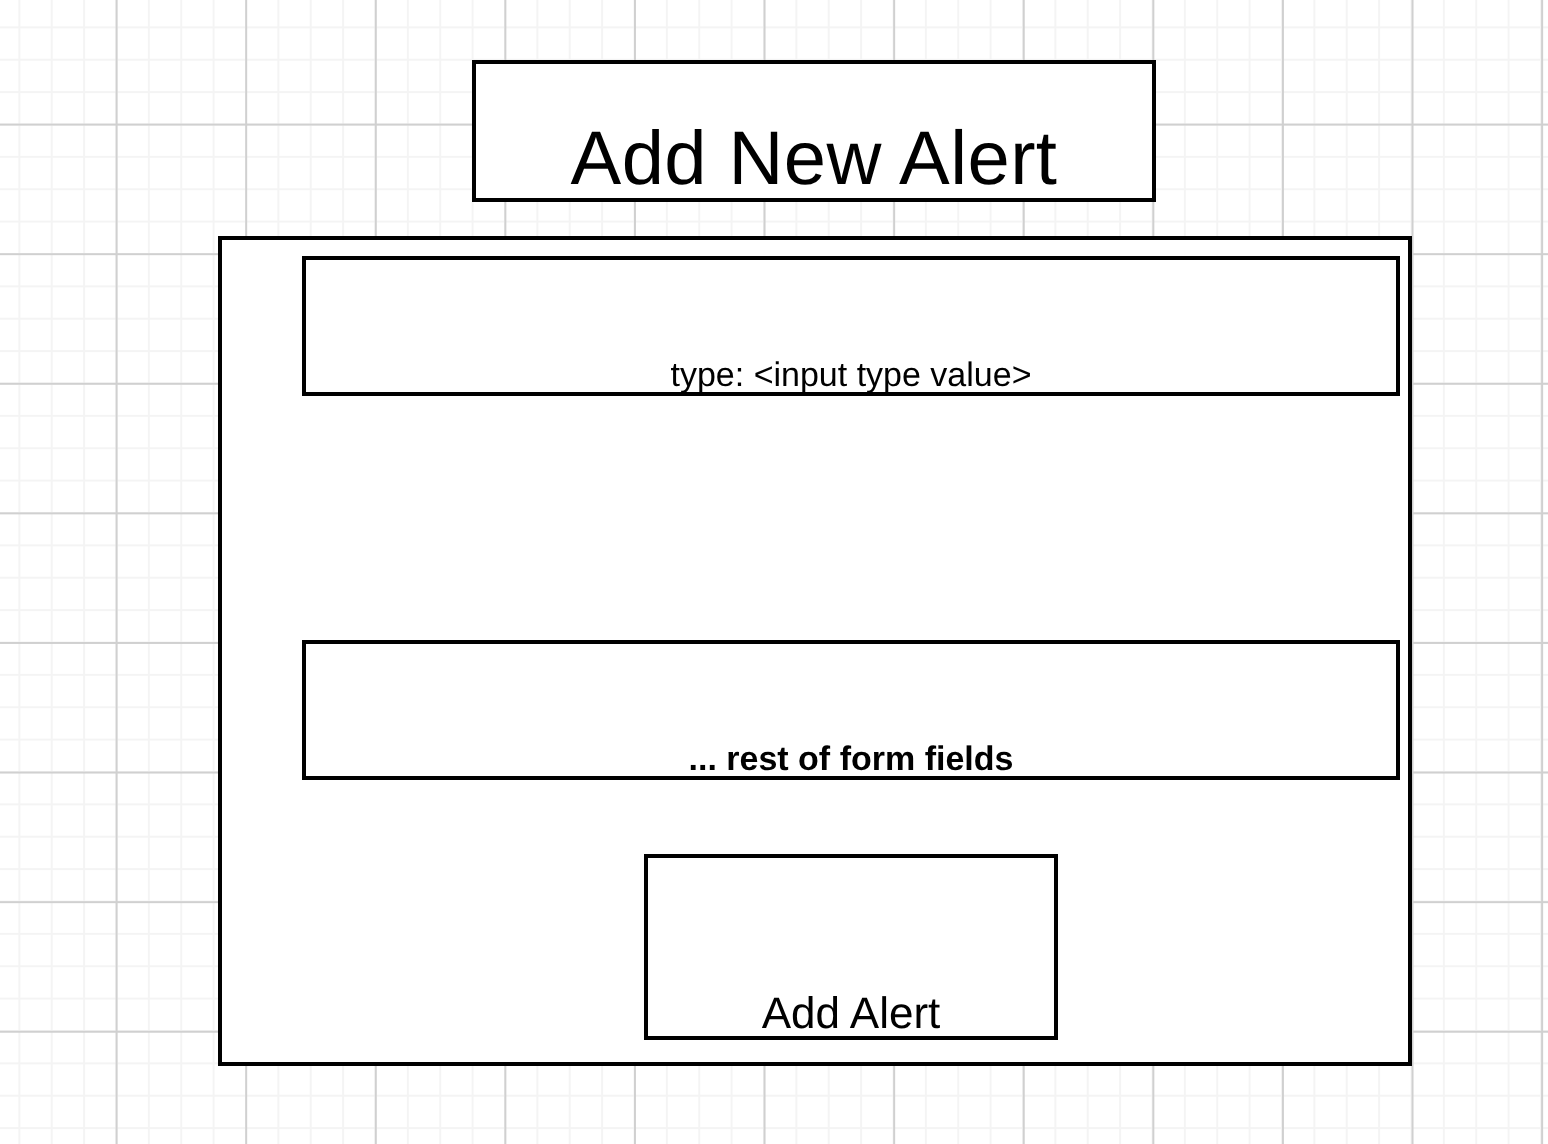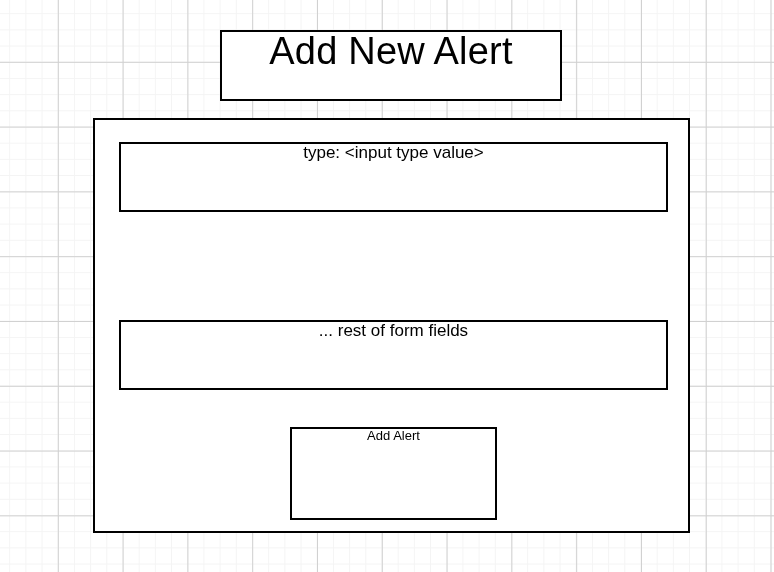--- a/index.html
+++ b/index.html
@@ -34,23 +34,24 @@
     background-position: -7px -3px, -7px -3px, -7px -3px, -7px -3px;
   }
 
   
   .shape {
     position: absolute;
     background: #ffffff;
     border: 2px solid #000000;
     box-sizing: border-box;
     display: flex;
-    align-items: flex-start;
+    align-items: flex-end;
     justify-content: center;
     text-align: center;
+    margin-left: 16px;
   }
 
   
   #title-box {
     left: 220px;
     top: 30px;
     width: 342px;
     height: 71px;
   }
   #title-box .label {
@@ -72,33 +73,33 @@
   
   .field-box {
     left: 24px;
     width: 549px;
     height: 70px;
   }
   .field-box .label {
     font-size: 17px;
     line-height: 1;
   }
-  #field-0 { top: 22px; }
+  #field-0 { top: 8px; }
   #field-1 { top: 112px; }
-  #field-2 { top: 200px; }
+  #field-2 { top: 200px; font-weight: bold; }
 
   
   #submit-button {
     left: 195px;
     top: 307px;
     width: 207px;
     height: 93px;
   }
   #submit-button .label {
-    font-size: 13px;
+    font-size: 22px;
     line-height: 1;
   }
 </style>
 </head>
 <body>
 
 <div id="canvas">
 
   <div id="title-box" class="shape">
     <span class="label">Add New Alert</span>

